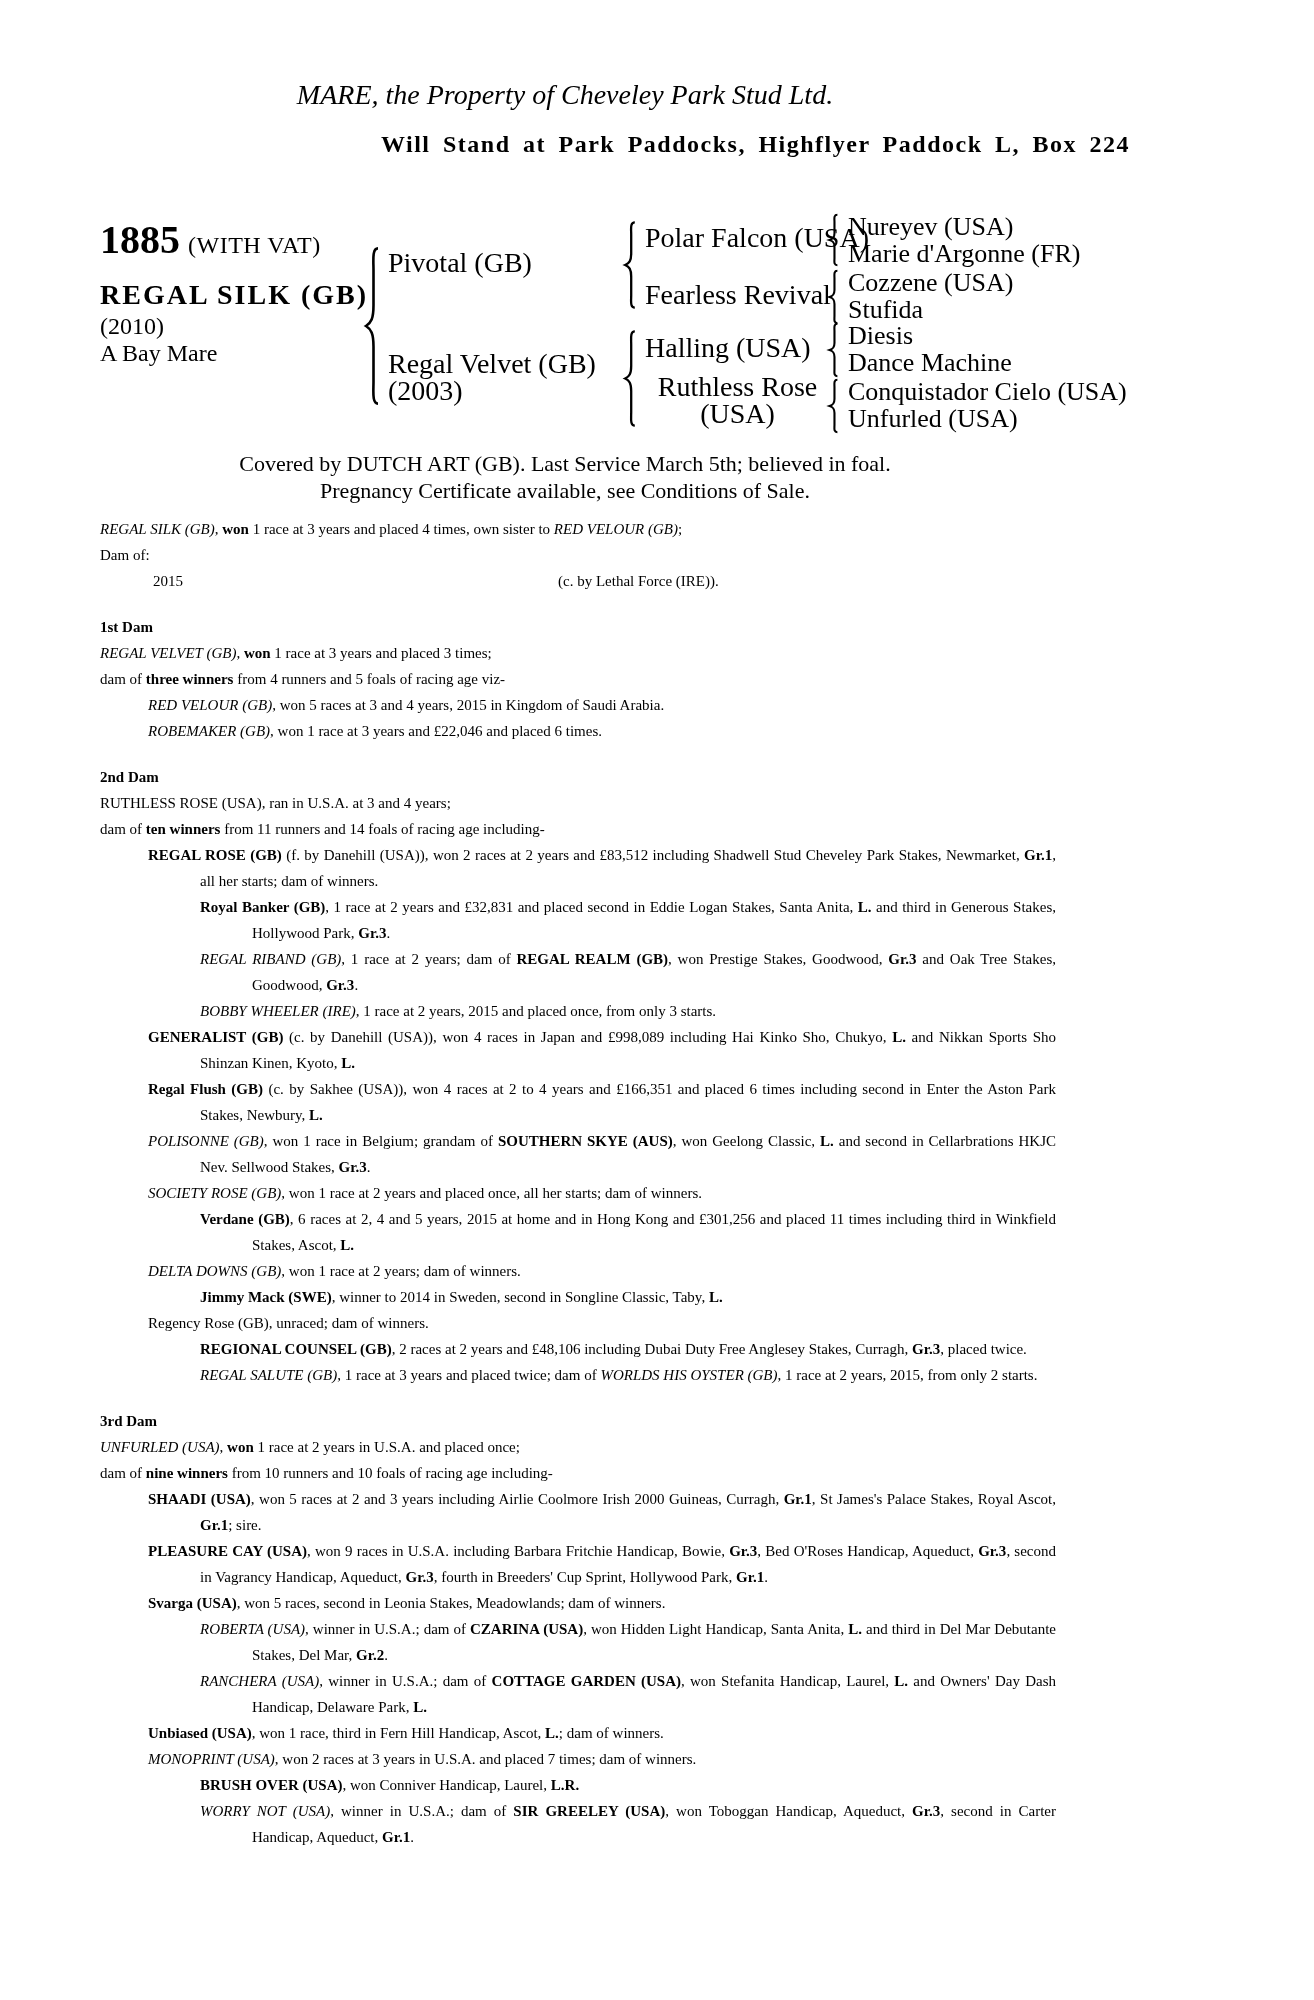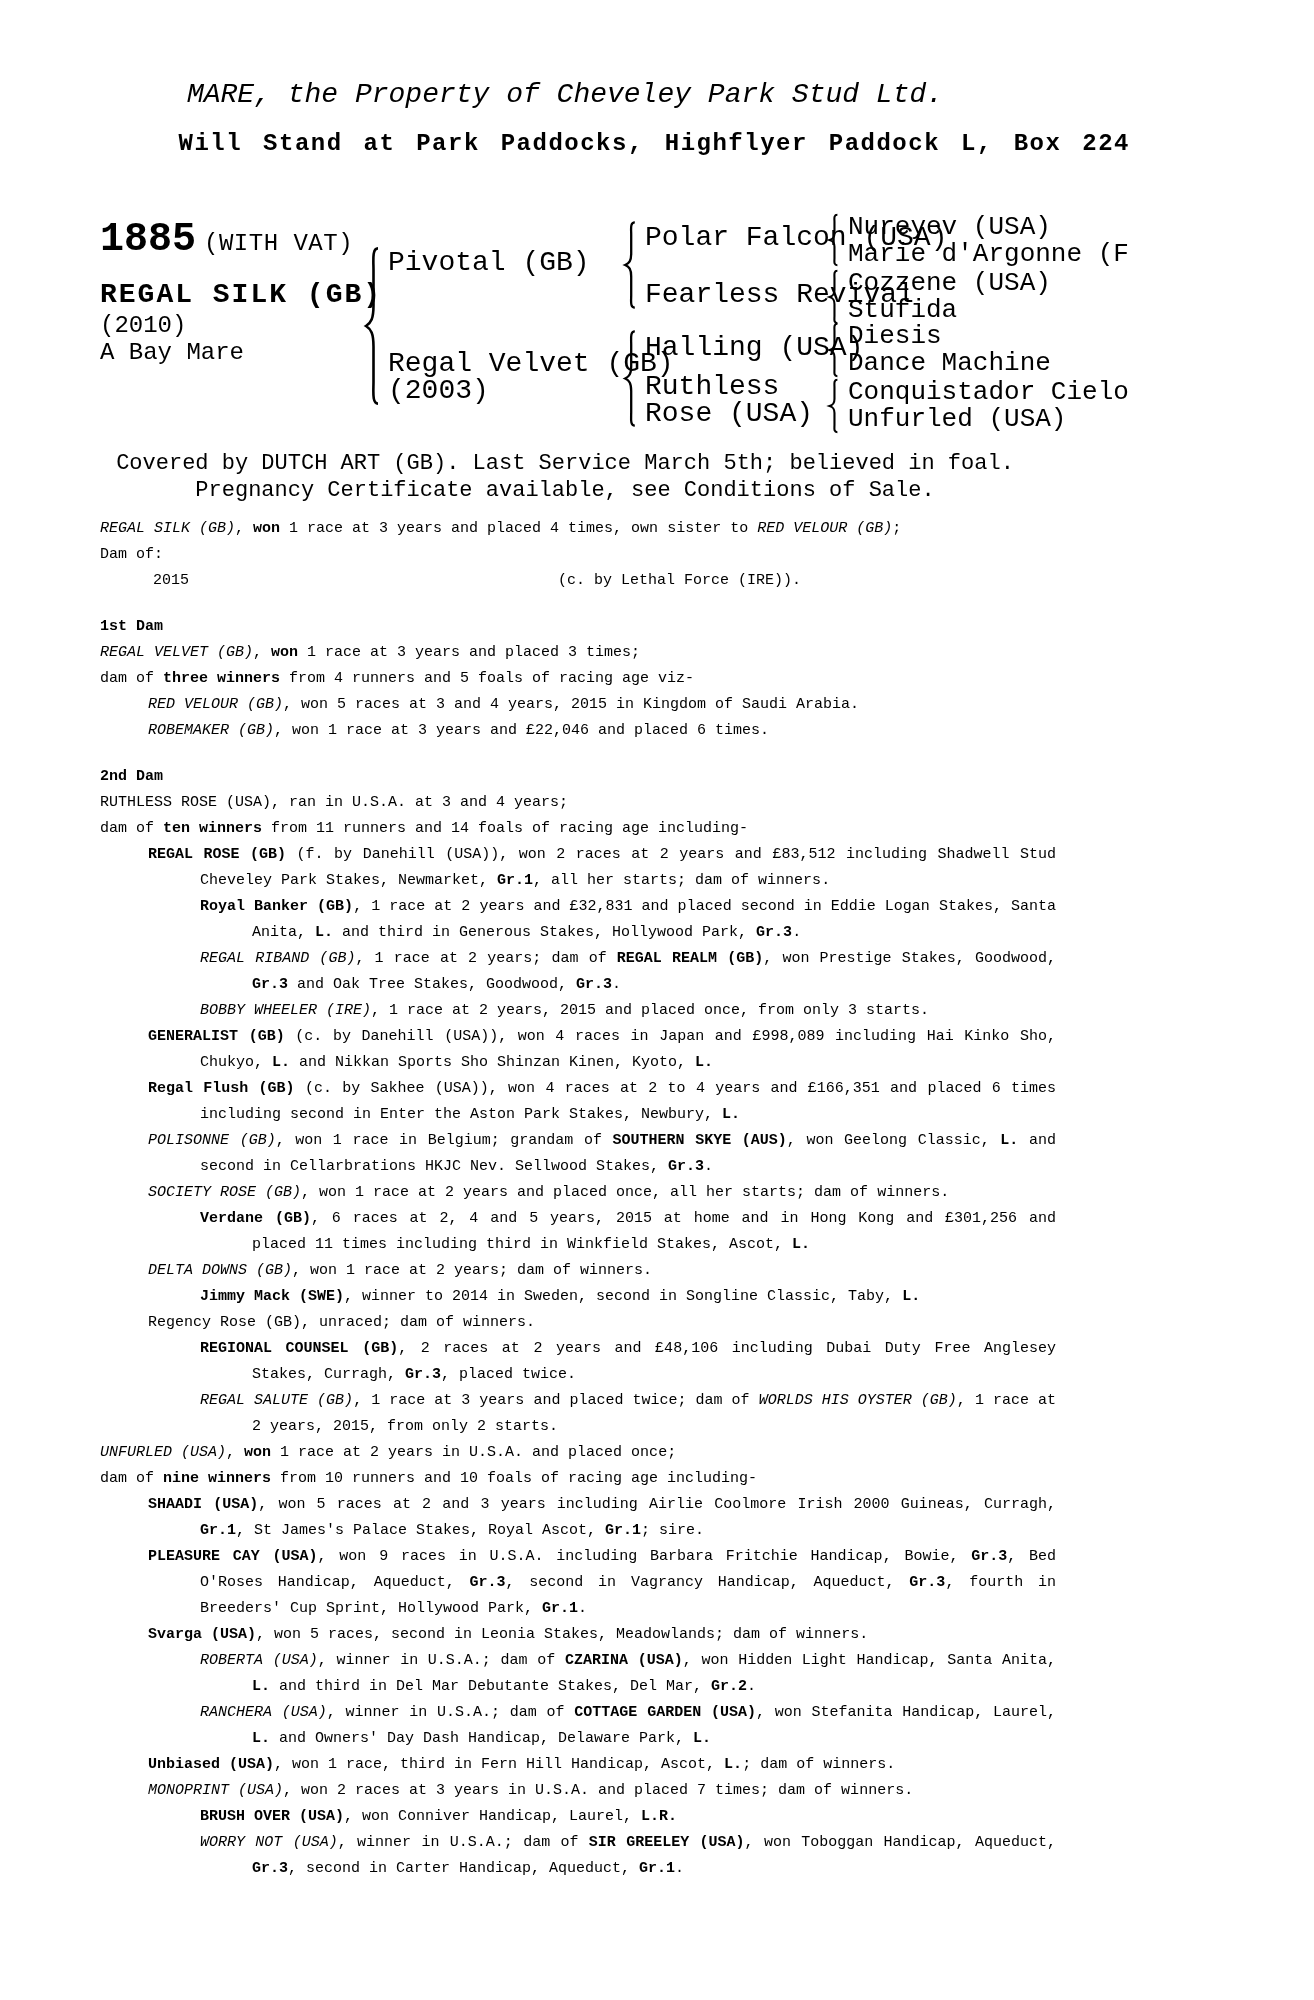--- a/index.html
+++ b/index.html
@@ -1,21 +1,21 @@
 <!DOCTYPE html>
 <html><head>
 <meta charset="utf-8">
 <style>
   html,body { margin:0; padding:0; background:#ffffff; }
   .page {
     position:relative;
     width:1130px; height:2000px;
     background:#ffffff;
     color:#000000;
-    font-family:Liberation Mono, monospace;
+    font-family:Liberation Serif, serif;
     overflow:hidden;
     padding-top:78px;
     box-sizing:border-box;
   }
   .title {
     text-align:center;
     font-style:italic;
     font-size:28px;
     line-height:34px;
   }
@@ -31,21 +31,21 @@
   }
   
   .ped { position:relative; height:230px; margin-top:52px; }
   .abs { position:absolute; white-space:nowrap; }
   .lot-num  { font-size:40px; font-weight:bold; line-height:1; }
   .lot-vat  { font-size:24px; font-weight:normal; margin-left:8px; letter-spacing:0.5px; }
   .lot-name { font-size:28px; font-weight:bold; letter-spacing:2px; line-height:1; }
   .lot-meta { font-size:24px; line-height:1.1; }
   .gen12    { font-size:28px; line-height:27px; }
   .gen3     { font-size:26px; line-height:26px; }
-  .wrapname { white-space:normal; width:185px; }
+  .wrapname { white-space:normal; width:185px;text-align:center; }
   .brace    { position:absolute; overflow:visible; }
   .brace path { fill:none; stroke:#000; vector-effect:non-scaling-stroke; }
   
   .covering { margin-top:8px; text-align:center; font-size:22px; line-height:27px; }
   .body-text { margin:12px 74px 0 100px; font-size:15px; line-height:26px; }
   .para { text-align:justify; }
   .lv0  { padding-left:0; text-indent:0; }
   .lv1  { padding-left:100px; text-indent:-52px; }
   .lv2  { padding-left:152px; text-indent:-52px; }
   .heading { font-weight:bold; margin-top:20px; }
@@ -137,20 +137,21 @@
       <div class="para lv1"><span class="s-b">GENERALIST (GB)</span><span class="s-r"> (c. by Danehill (USA)), won 4 races in Japan and £998,089 including Hai Kinko Sho, Chukyo, </span><span class="s-b">L.</span><span class="s-r"> and Nikkan Sports Sho Shinzan Kinen, Kyoto, </span><span class="s-b">L.</span></div>
       <div class="para lv1"><span class="s-b">Regal Flush (GB)</span><span class="s-r"> (c. by Sakhee (USA)), won 4 races at 2 to 4 years and £166,351 and placed 6 times including second in Enter the Aston Park Stakes, Newbury, </span><span class="s-b">L.</span></div>
       <div class="para lv1"><span class="s-i">POLISONNE (GB)</span><span class="s-r">, won 1 race in Belgium; grandam of </span><span class="s-b">SOUTHERN SKYE (AUS)</span><span class="s-r">, won Geelong Classic, </span><span class="s-b">L.</span><span class="s-r"> and second in Cellarbrations HKJC Nev. Sellwood Stakes, </span><span class="s-b">Gr.3</span><span class="s-r">.</span></div>
       <div class="para lv1"><span class="s-i">SOCIETY ROSE (GB)</span><span class="s-r">, won 1 race at 2 years and placed once, all her starts; dam of winners.</span></div>
       <div class="para lv2"><span class="s-b">Verdane (GB)</span><span class="s-r">, 6 races at 2, 4 and 5 years, 2015 at home and in Hong Kong and £301,256 and placed 11 times including third in Winkfield Stakes, Ascot, </span><span class="s-b">L.</span></div>
       <div class="para lv1"><span class="s-i">DELTA DOWNS (GB)</span><span class="s-r">, won 1 race at 2 years; dam of winners.</span></div>
       <div class="para lv2"><span class="s-b">Jimmy Mack (SWE)</span><span class="s-r">, winner to 2014 in Sweden, second in Songline Classic, Taby, </span><span class="s-b">L.</span></div>
       <div class="para lv1"><span class="s-r">Regency Rose (GB), unraced; dam of winners.</span></div>
       <div class="para lv2"><span class="s-b">REGIONAL COUNSEL (GB)</span><span class="s-r">, 2 races at 2 years and £48,106 including Dubai Duty Free Anglesey Stakes, Curragh, </span><span class="s-b">Gr.3</span><span class="s-r">, placed twice.</span></div>
       <div class="para lv2"><span class="s-i">REGAL SALUTE (GB)</span><span class="s-r">, 1 race at 3 years and placed twice; dam of </span><span class="s-i">WORLDS HIS OYSTER (GB)</span><span class="s-r">, 1 race at 2 years, 2015, from only 2 starts.</span></div>
+      <div class="heading">3rd Dam</div>
       <div class="para lv0"><span class="s-i">UNFURLED (USA)</span><span class="s-r">, </span><span class="s-b">won</span><span class="s-r"> 1 race at 2 years in U.S.A. and placed once;</span></div>
       <div class="para lv0"><span class="s-r">dam of </span><span class="s-b">nine winners</span><span class="s-r"> from 10 runners and 10 foals of racing age including-</span></div>
       <div class="para lv1"><span class="s-b">SHAADI (USA)</span><span class="s-r">, won 5 races at 2 and 3 years including Airlie Coolmore Irish 2000 Guineas, Curragh, </span><span class="s-b">Gr.1</span><span class="s-r">, St James's Palace Stakes, Royal Ascot, </span><span class="s-b">Gr.1</span><span class="s-r">; sire.</span></div>
       <div class="para lv1"><span class="s-b">PLEASURE CAY (USA)</span><span class="s-r">, won 9 races in U.S.A. including Barbara Fritchie Handicap, Bowie, </span><span class="s-b">Gr.3</span><span class="s-r">, Bed O'Roses Handicap, Aqueduct, </span><span class="s-b">Gr.3</span><span class="s-r">, second in Vagrancy Handicap, Aqueduct, </span><span class="s-b">Gr.3</span><span class="s-r">, fourth in Breeders' Cup Sprint, Hollywood Park, </span><span class="s-b">Gr.1</span><span class="s-r">.</span></div>
       <div class="para lv1"><span class="s-b">Svarga (USA)</span><span class="s-r">, won 5 races, second in Leonia Stakes, Meadowlands; dam of winners.</span></div>
       <div class="para lv2"><span class="s-i">ROBERTA (USA)</span><span class="s-r">, winner in U.S.A.; dam of </span><span class="s-b">CZARINA (USA)</span><span class="s-r">, won Hidden Light Handicap, Santa Anita, </span><span class="s-b">L.</span><span class="s-r"> and third in Del Mar Debutante Stakes, Del Mar, </span><span class="s-b">Gr.2</span><span class="s-r">.</span></div>
       <div class="para lv2"><span class="s-i">RANCHERA (USA)</span><span class="s-r">, winner in U.S.A.; dam of </span><span class="s-b">COTTAGE GARDEN (USA)</span><span class="s-r">, won Stefanita Handicap, Laurel, </span><span class="s-b">L.</span><span class="s-r"> and Owners' Day Dash Handicap, Delaware Park, </span><span class="s-b">L.</span></div>
       <div class="para lv1"><span class="s-b">Unbiased (USA)</span><span class="s-r">, won 1 race, third in Fern Hill Handicap, Ascot, </span><span class="s-b">L.</span><span class="s-r">; dam of winners.</span></div>
       <div class="para lv1"><span class="s-i">MONOPRINT (USA)</span><span class="s-r">, won 2 races at 3 years in U.S.A. and placed 7 times; dam of winners.</span></div>
       <div class="para lv2"><span class="s-b">BRUSH OVER (USA)</span><span class="s-r">, won Conniver Handicap, Laurel, </span><span class="s-b">L.R.</span></div>

